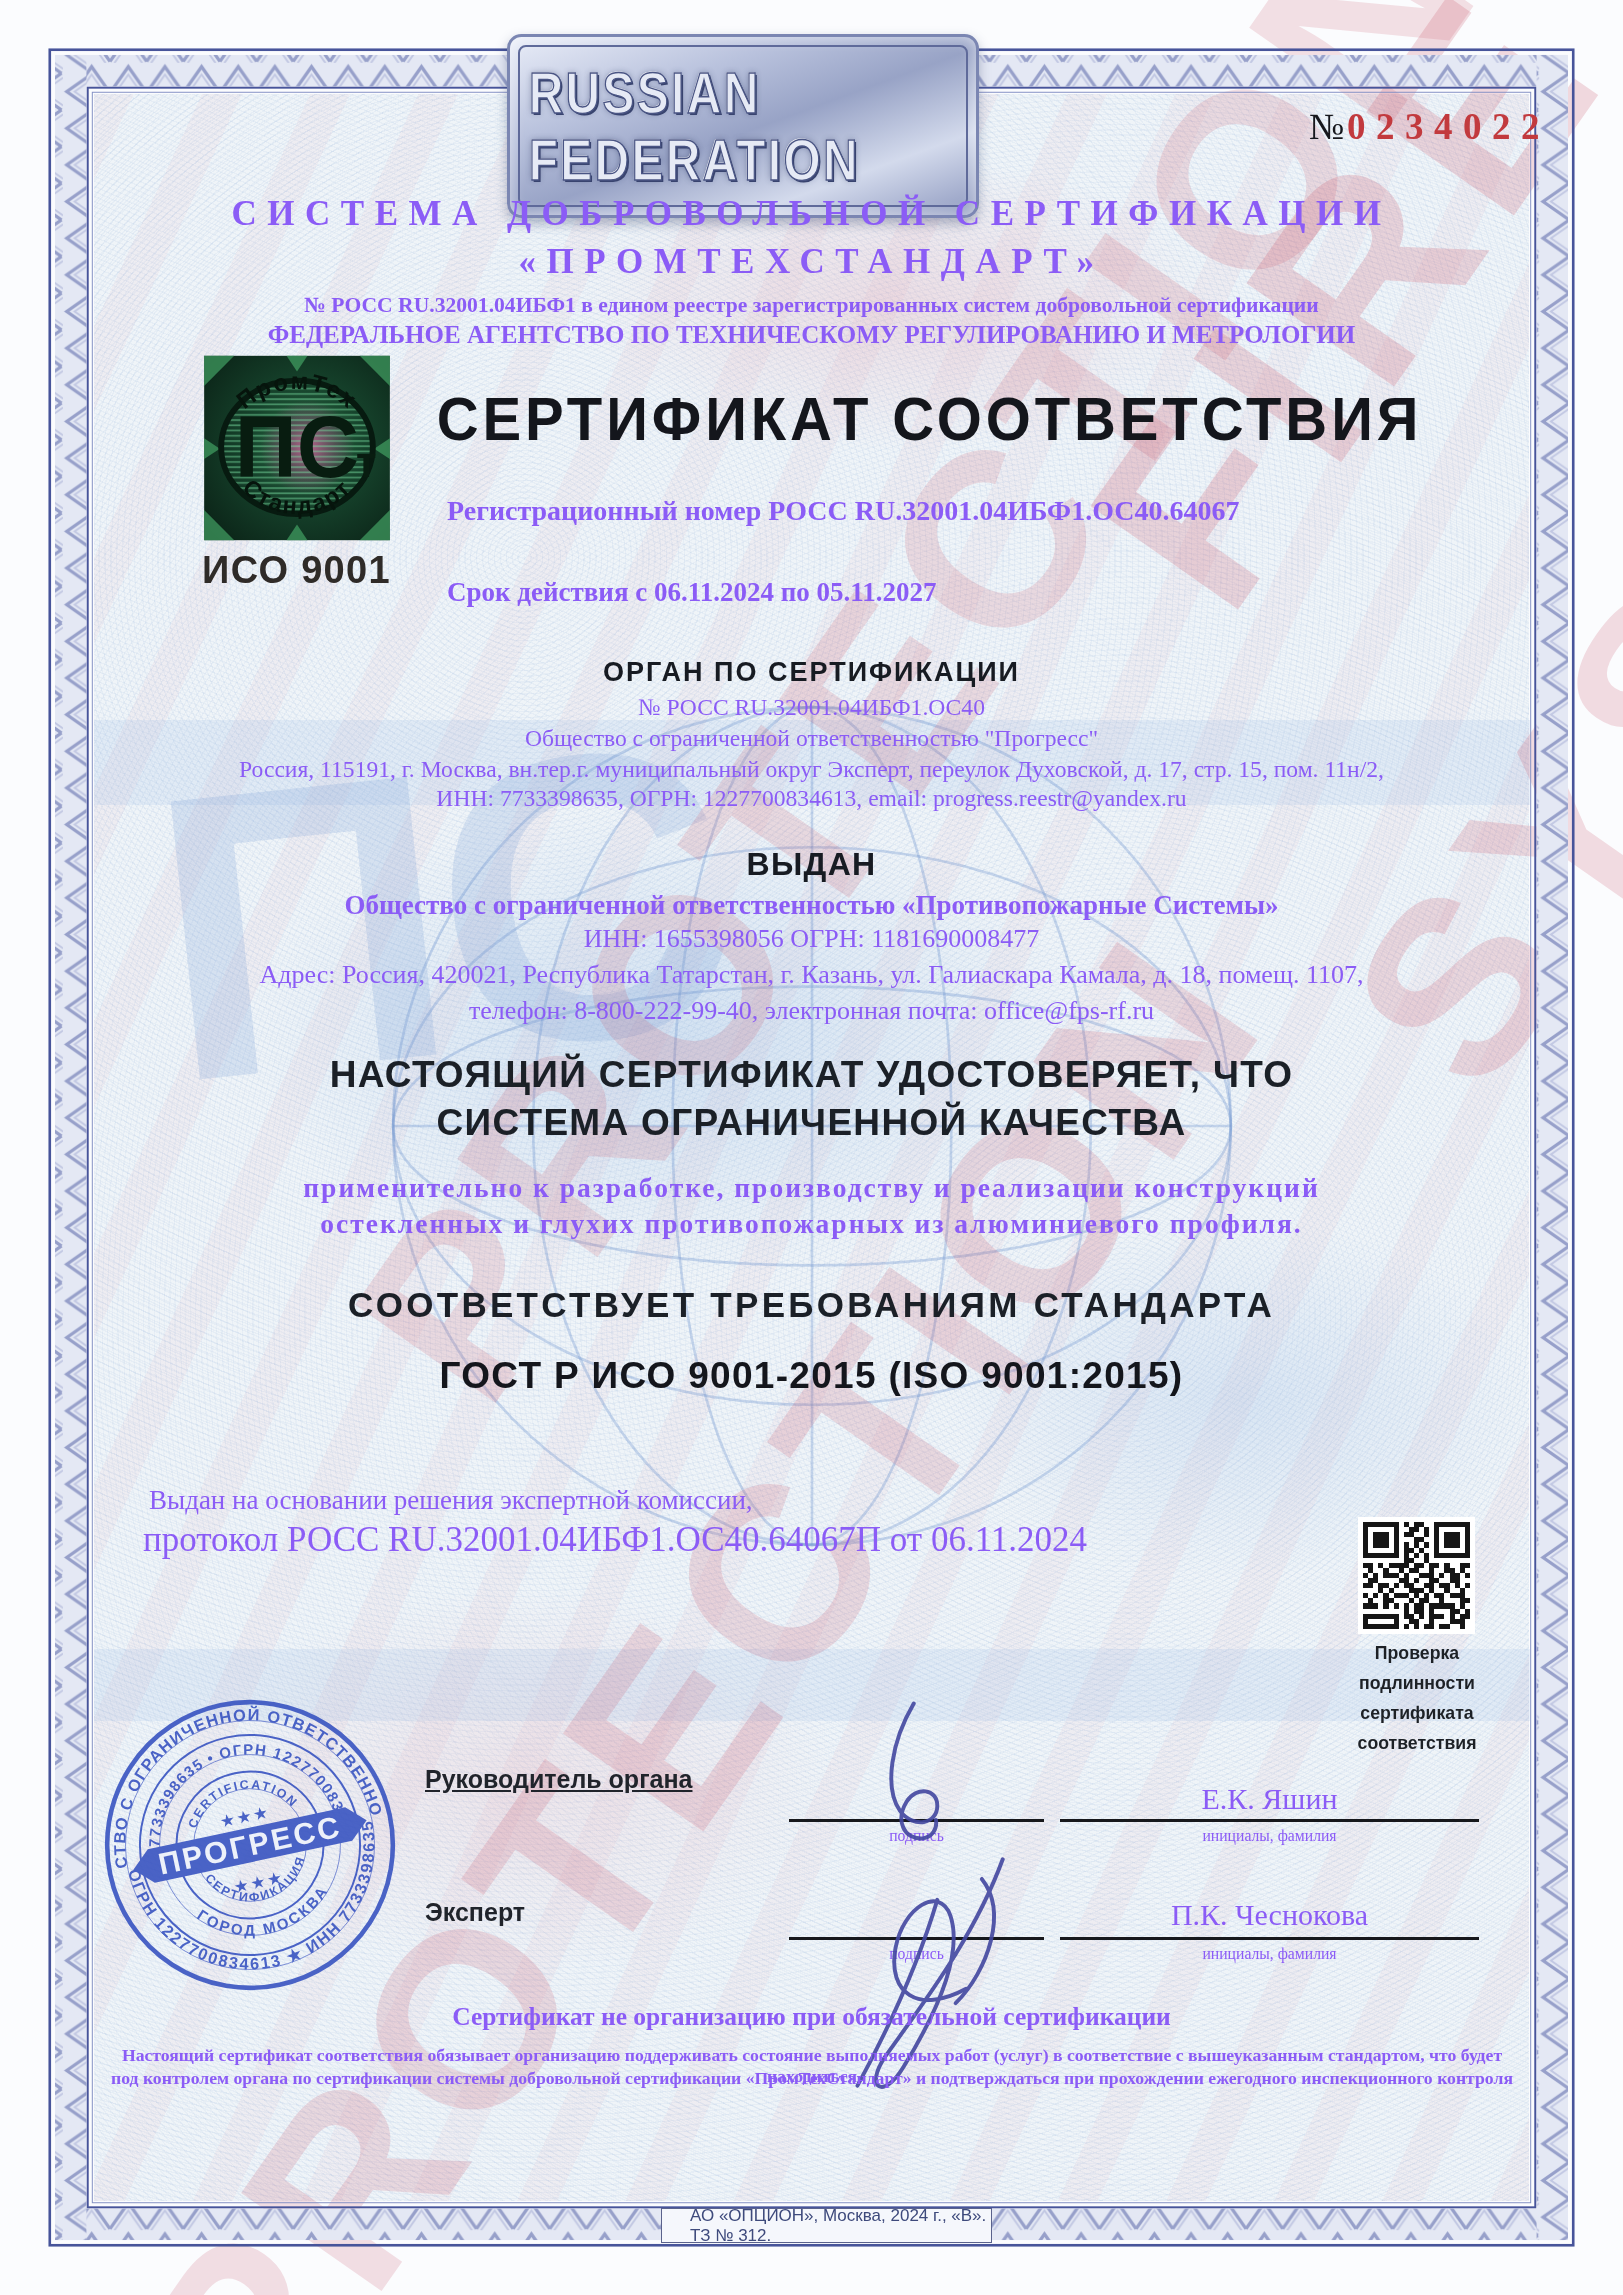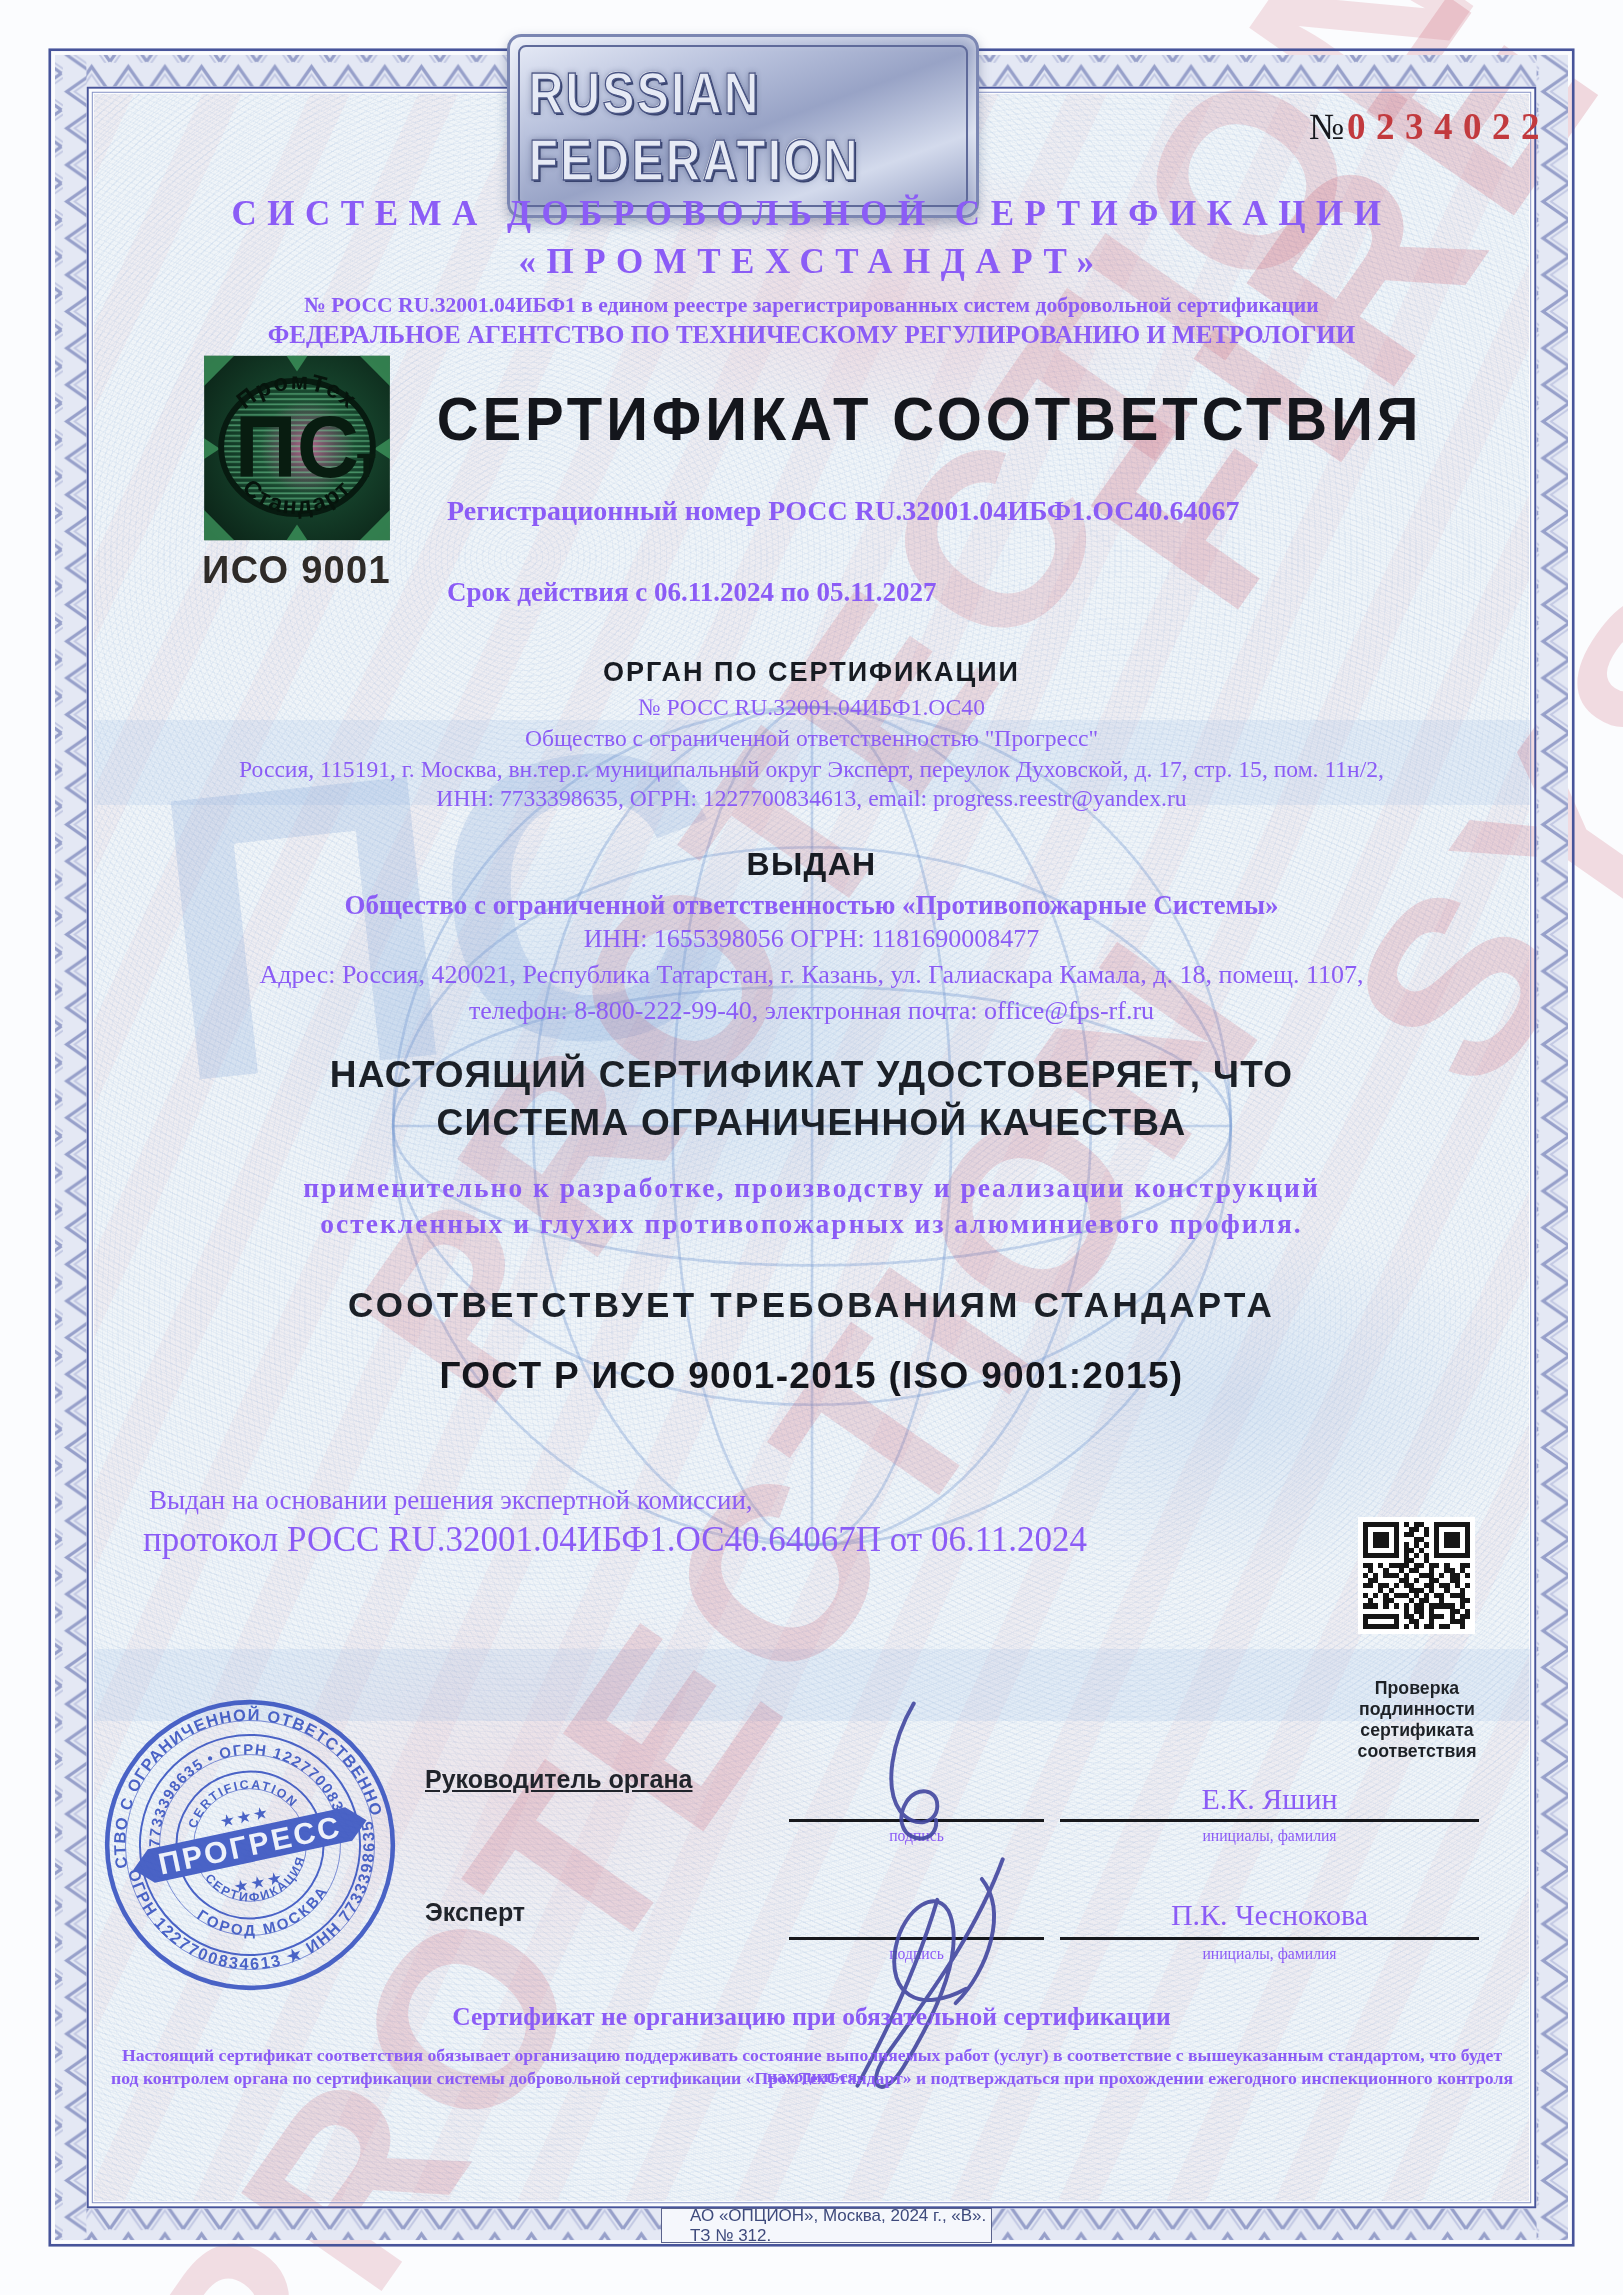--- a/index.html
+++ b/index.html
@@ -621,21 +621,21 @@
     <div class="on"></div>
     <div class="on"></div>
     <div></div>
     <div class="on"></div>
     <div class="on"></div>
     <div></div>
     <div></div>
     <div class="on"></div>
     <div></div>
   </div>
-<div class="abs san pre" style="left:1309px;top:1638px;width:216px;text-align:center;font-weight:700;font-size:17.7px;line-height:21px;color:#1d2126;margin-top:40px;">Проверка
+<div class="abs san pre" style="left:1309px;top:1638px;width:216px;text-align:center;font-weight:700;font-size:17.7px;line-height:30px;color:#1d2126;">Проверка
 подлинности
 сертификата
 соответствия</div>
 
 <svg class="abs" style="left:98px;top:1693px;opacity:0.88;" width="304" height="304" viewBox="0 0 464 464">
   <g transform="rotate(-12 232 232)" fill="none" stroke="#3450c0">
     <circle cx="232" cy="232" r="218" stroke-width="7"></circle>
     <circle cx="232" cy="232" r="168" stroke-width="3"></circle>
     <circle cx="232" cy="232" r="112" stroke-width="3"></circle>
     <path id="st-o-top" d="M42,232 A190,190 0 0 1 422,232"></path>

